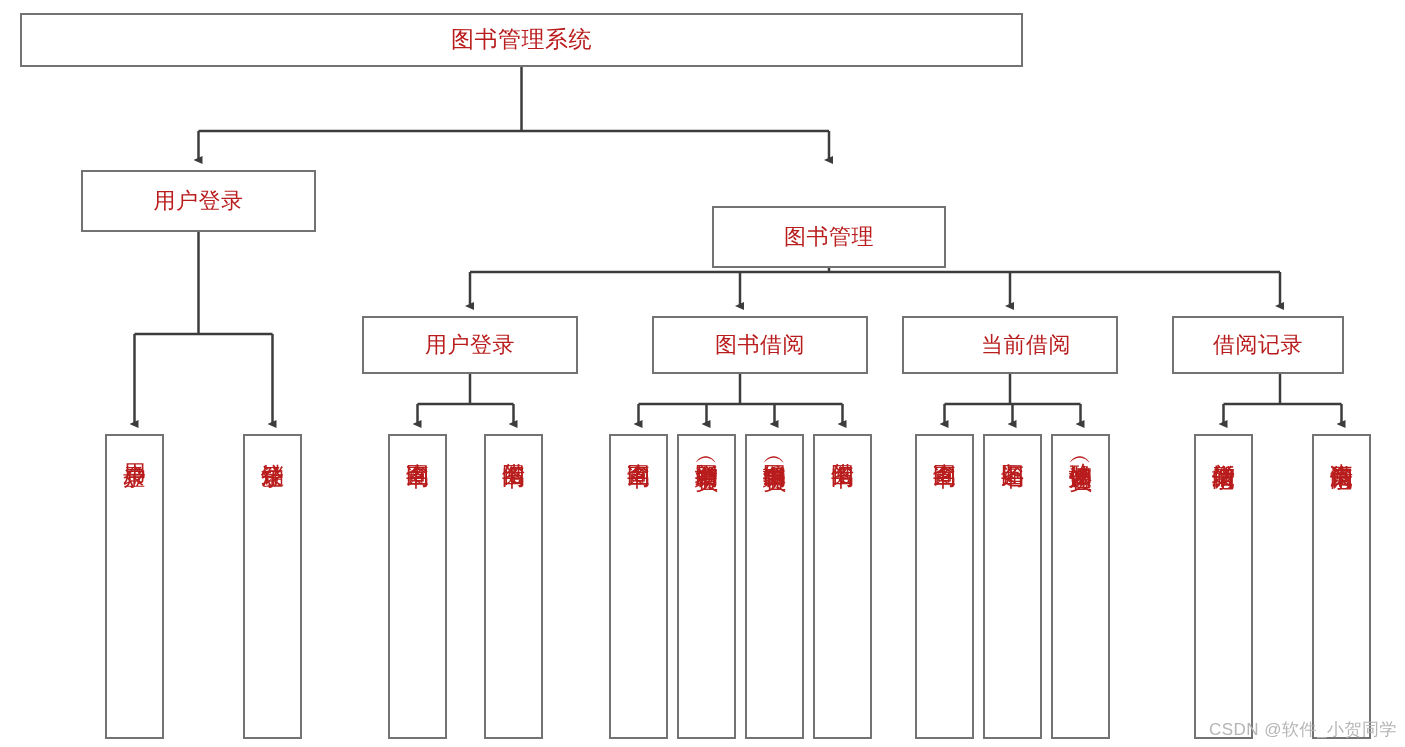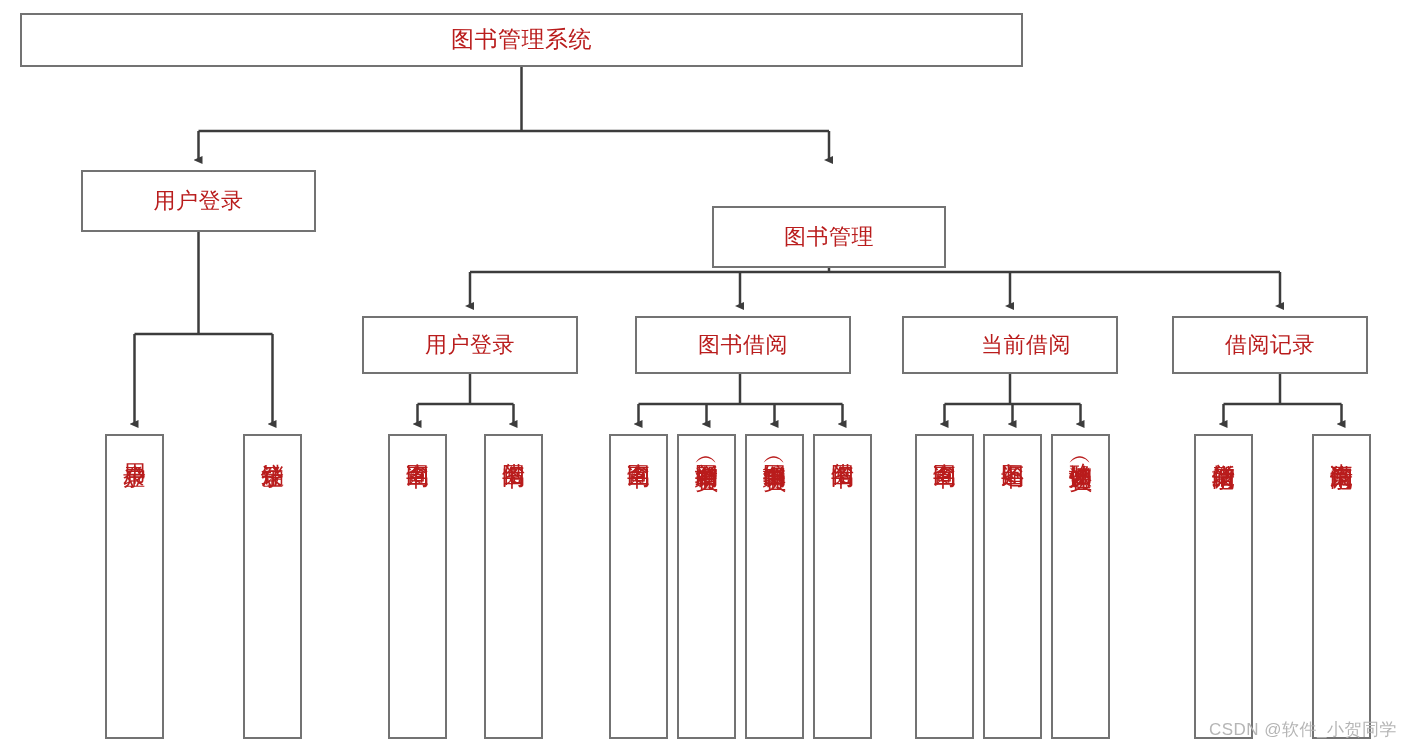--- a/index.html
+++ b/index.html
@@ -124,27 +124,27 @@
       </div>
       <div class="node horizontal" style="left: 81px; top: 170px; width: 235px; height: 62px;">
         <span class="node-label">用户登录</span>
       </div>
       <div class="node horizontal" style="left: 712px; top: 170px; width: 234px; height: 62px; margin-top: 36px;">
         <span class="node-label">图书管理</span>
       </div>
       <div class="node horizontal" style="left: 362px; top: 316px; width: 216px; height: 58px;">
         <span class="node-label">用户登录</span>
       </div>
-      <div class="node horizontal" style="left: 635px; top: 316px; width: 216px; height: 58px; justify-content: center;">
+      <div class="node horizontal" style="left: 652px; top: 316px; width: 216px; height: 58px; justify-content: center;">
         <span class="node-label">图书借阅</span>
       </div>
       <div class="node horizontal" style="left: 902px; top: 316px; width: 216px; height: 58px; padding-left: 32px;">
         <span class="node-label">当前借阅</span>
       </div>
-      <div class="node horizontal" style="left: 1172px; top: 316px; width: 196px; height: 58px;">
+      <div class="node horizontal" style="left: 1172px; top: 316px; width: 172px; height: 58px;">
         <span class="node-label">借阅记录</span>
       </div>
       <div class="node vertical" style="left: 105px; top: 434px; width: 59px; height: 305px;">
         <span class="node-label">用户登录</span>
       </div>
       <div class="node vertical" style="left: 243px; top: 434px; width: 59px; height: 305px;">
         <span class="node-label">注销登录</span>
       </div>
       <div class="node vertical" style="left: 388px; top: 434px; width: 59px; height: 305px;">
         <span class="node-label">查询图书</span>

